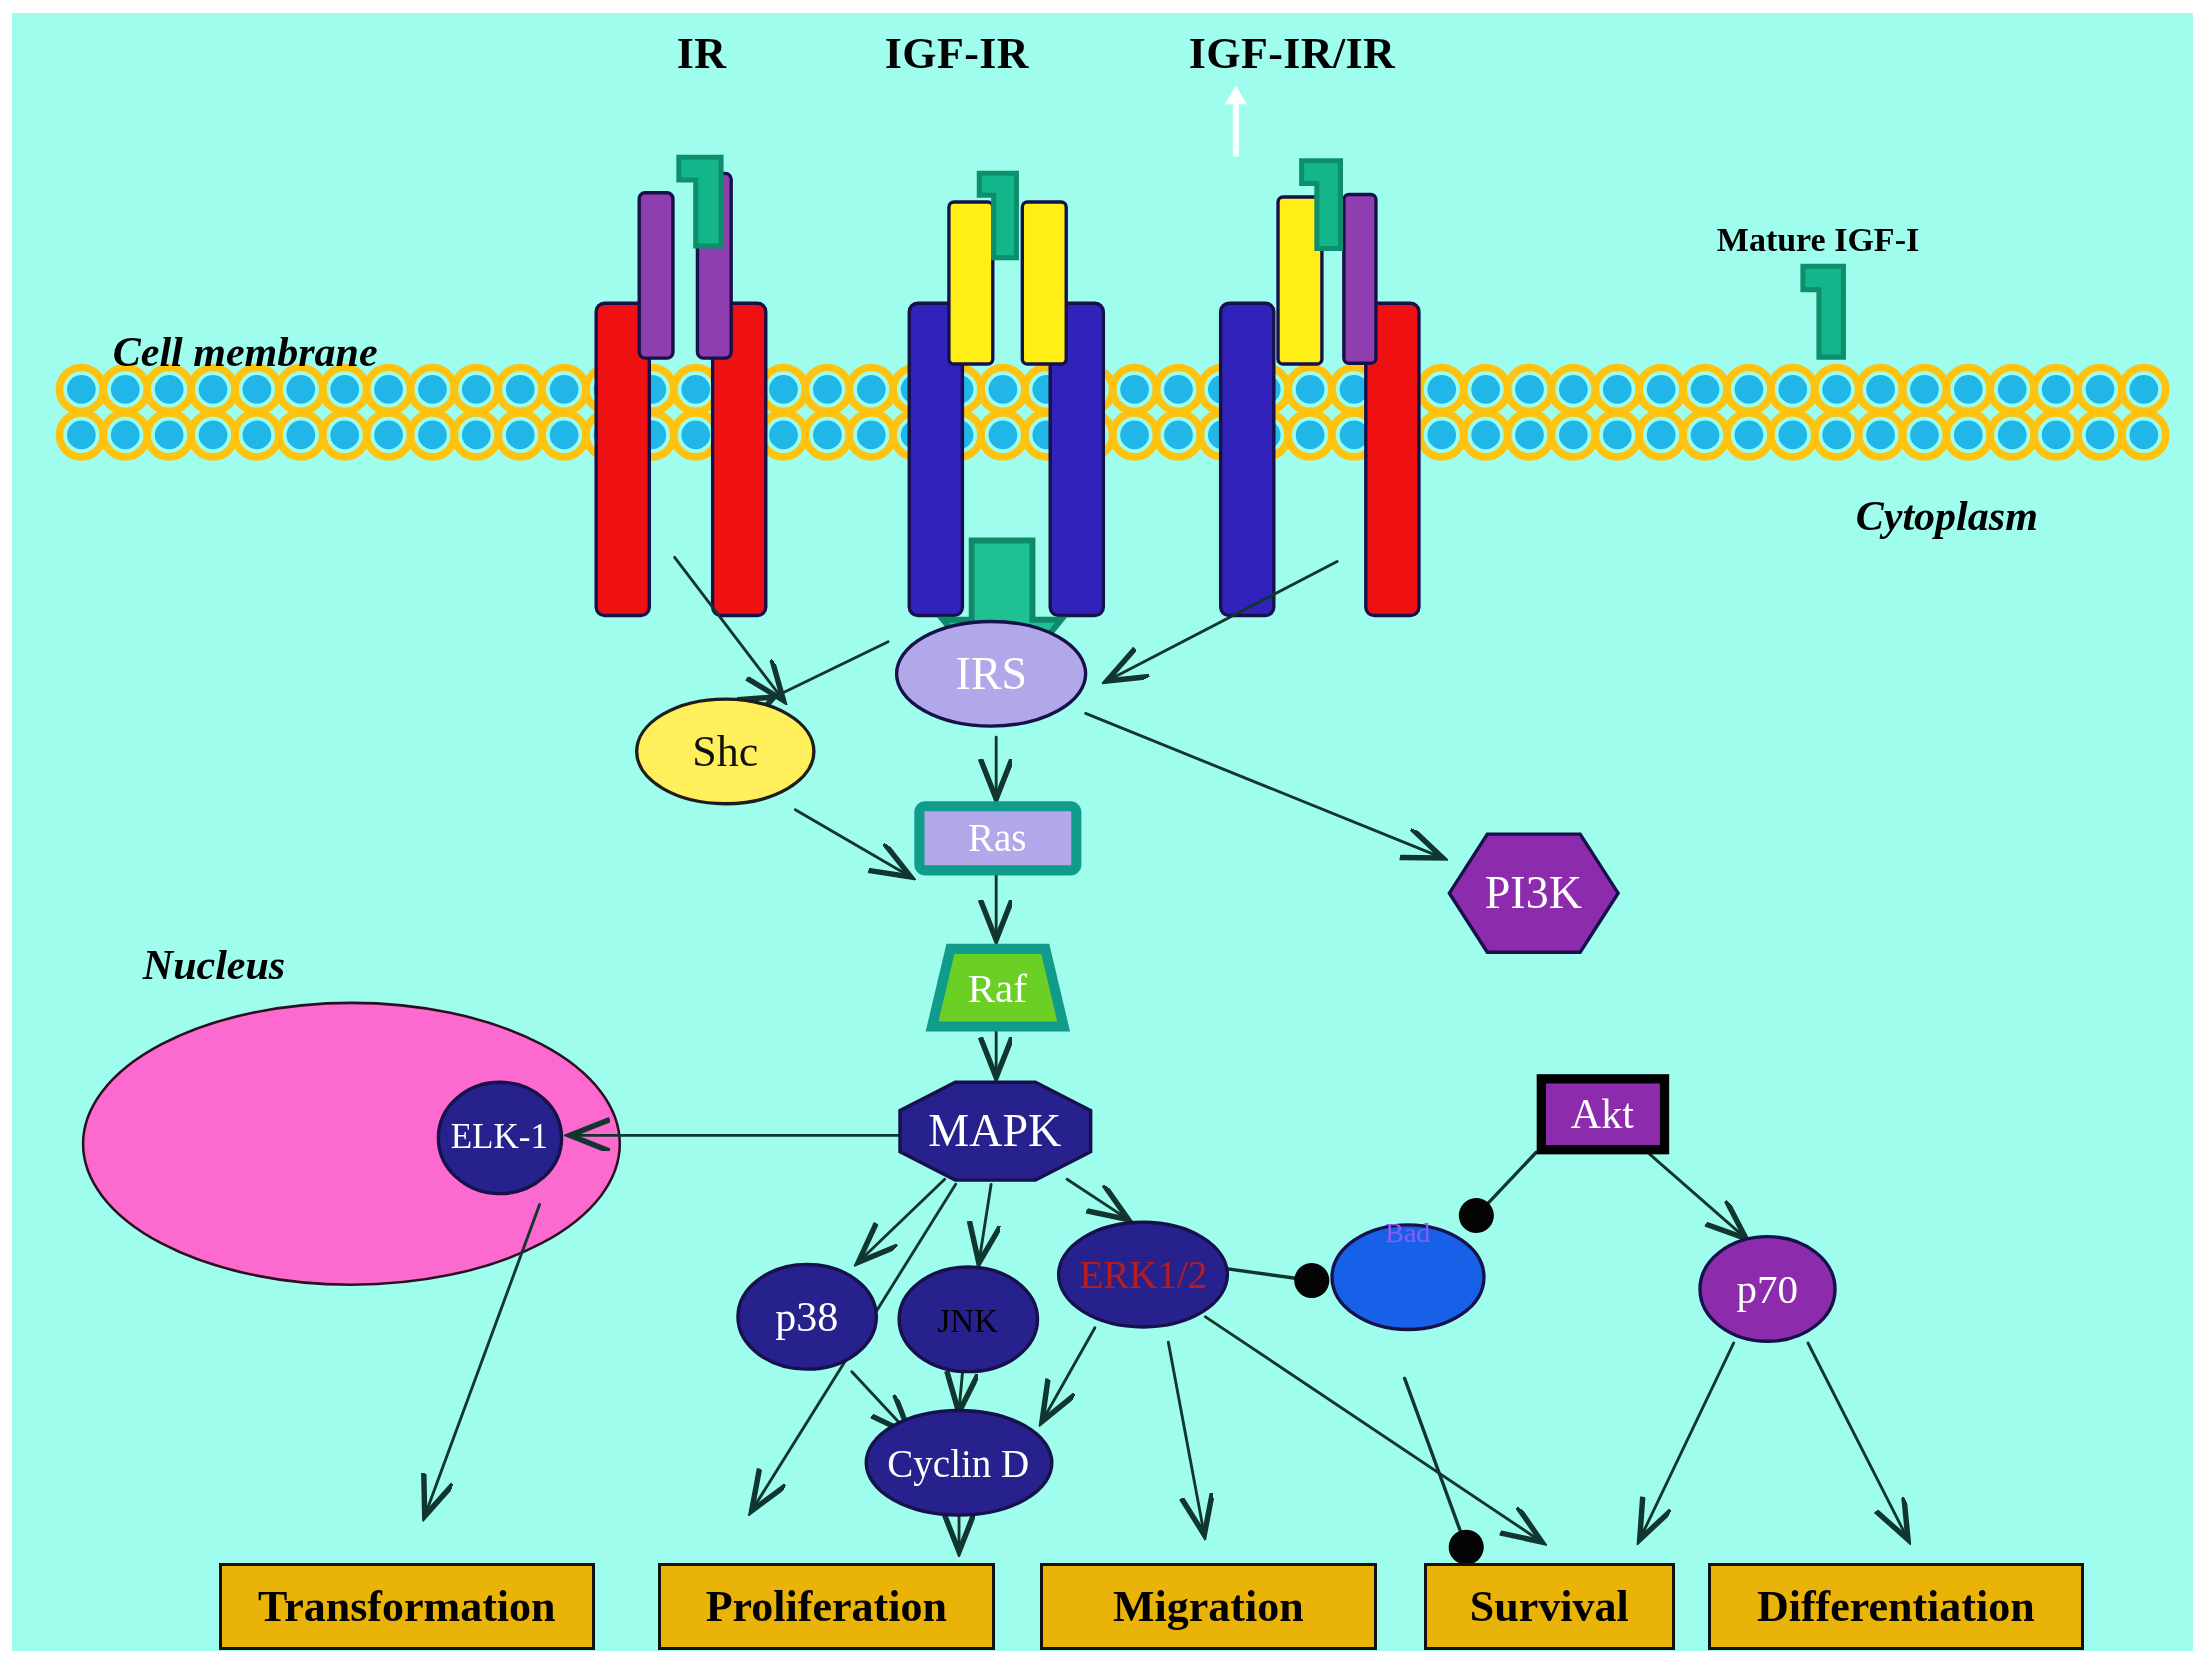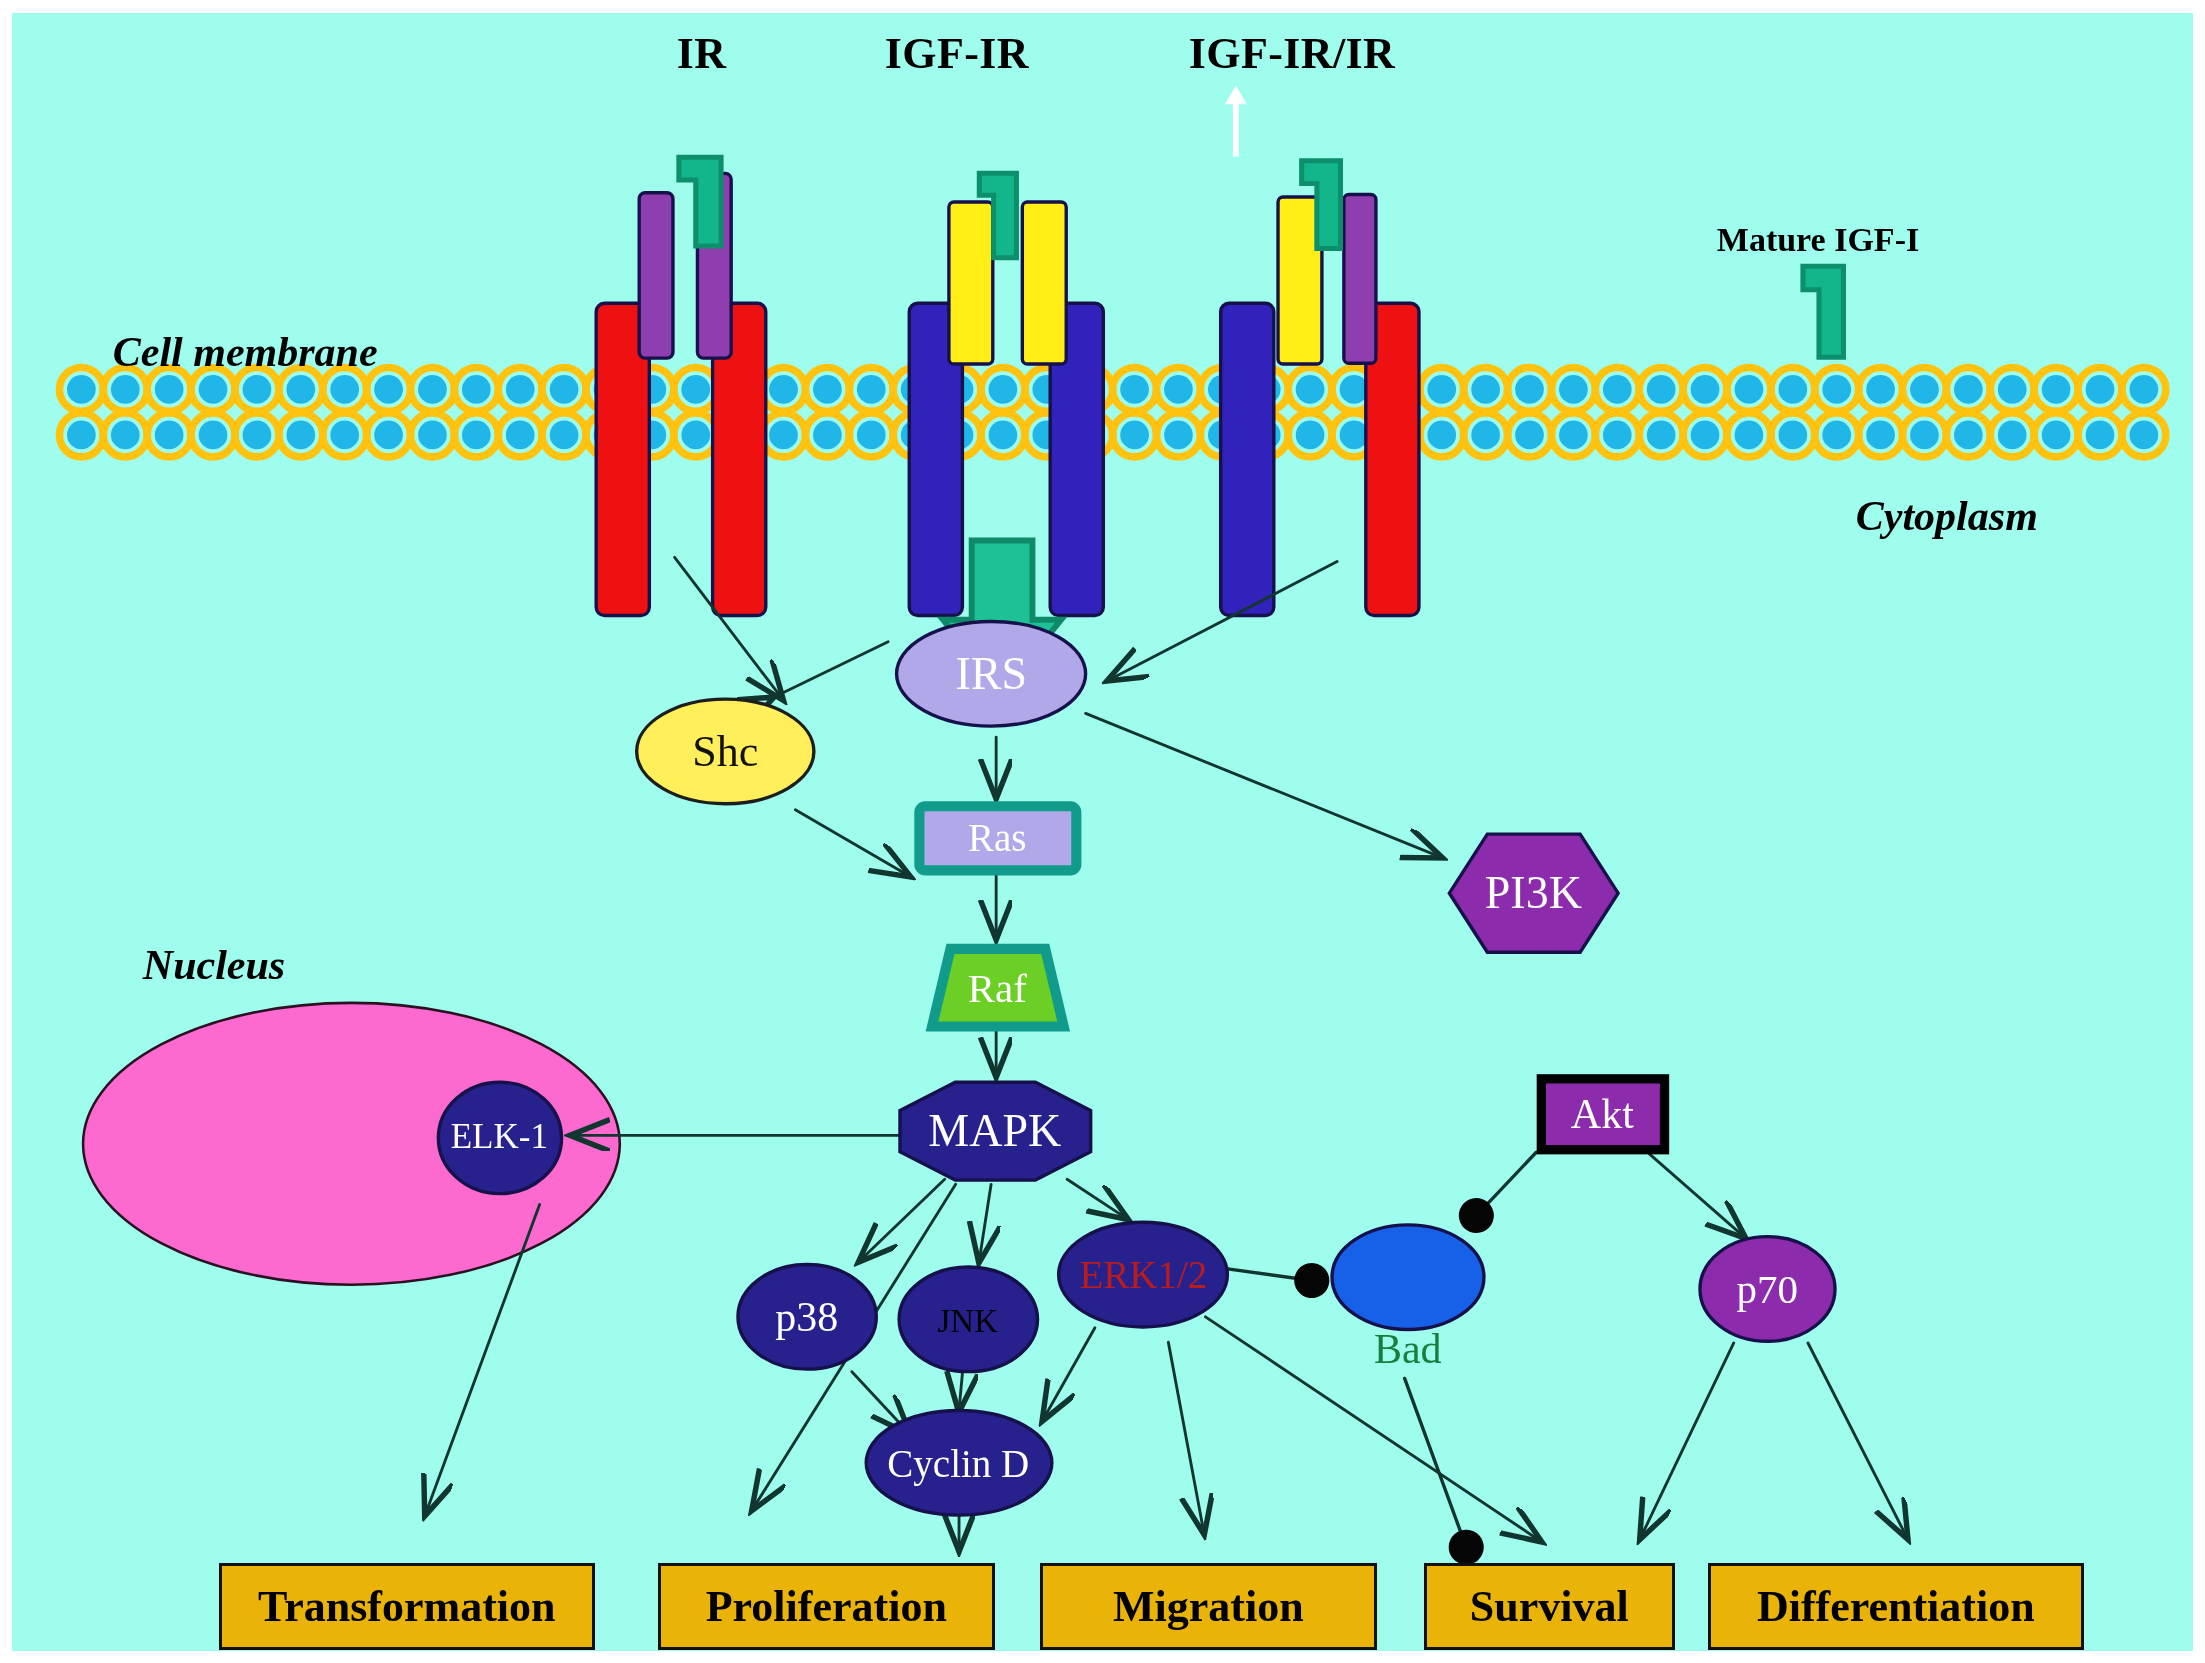--- a/index.html
+++ b/index.html
@@ -351,21 +351,21 @@
         <div class="nodetxt" style="left: 608px; top: 686px; width: 211px; height: 105px; color: rgb(17, 17, 17); font-size: 44px;">Shc</div>
         <div class="nodetxt" style="left: 890px; top: 793px; width: 191px; height: 64px; color: rgb(255, 255, 255); font-size: 39px;">Ras</div>
         <div class="nodetxt" style="left: 903px; top: 936px; width: 165px; height: 78px; color: rgb(255, 255, 255); font-size: 41px;">Raf</div>
         <div class="nodetxt" style="left: 871px; top: 1069px; width: 224px; height: 98px; color: rgb(255, 255, 255); font-size: 46px;">MAPK</div>
         <div class="nodetxt" style="left: 1420px; top: 821px; width: 203px; height: 118px; color: rgb(255, 255, 255); font-size: 46px;">PI3K</div>
         <div class="nodetxt" style="left: 1512px; top: 1066px; width: 157px; height: 71px; color: rgb(255, 255, 255); font-size: 42px;">Akt</div>
         <div class="nodetxt" style="left: 409px; top: 1069px; width: 157px; height: 111px; color: rgb(255, 255, 255); font-size: 35px;">ELK-1</div>
         <div class="nodetxt" style="left: 709px; top: 1252px; width: 172px; height: 105px; color: rgb(255, 255, 255); font-size: 42px;">p38</div>
         <div class="nodetxt" style="left: 870px; top: 1256px; width: 172px; height: 105px; color: #000000; font-size: 33px;">JNK</div>
         <div class="nodetxt" style="left: 1030px; top: 1209px; width: 203px; height: 105px; color: #b91c1c; font-size: 39px;">ERK1/2</div>
-        <div class="nodetxt" style="left: 1303px; top: 1284px; width: 186px; height: 105px; color: #15803d; font-size: 42px;">Bad</div>
+        <div class="nodetxt" style="left: 1303px; top: 1168px; width: 186px; height: 105px; color: #8b5cf6; font-size: 28px;">Bad</div>
         <div class="nodetxt" style="left: 1671px; top: 1224px; width: 169px; height: 105px; color: rgb(255, 255, 255); font-size: 41px;">p70</div>
         <div class="nodetxt" style="left: 837px; top: 1398px; width: 219px; height: 105px; color: rgb(255, 255, 255); font-size: 39px;">Cyclin D</div>
       </div>
 
     <div id="outcomes">
         <div class="outbox" style="left: 207px; top: 1550px; width: 370px; height: 81px;">Transformation</div>
         <div class="outbox" style="left: 646px; top: 1550px; width: 331px; height: 81px;">Proliferation</div>
         <div class="outbox" style="left: 1028px; top: 1550px; width: 331px; height: 81px;">Migration</div>
         <div class="outbox" style="left: 1412px; top: 1550px; width: 245px; height: 81px;">Survival</div>
         <div class="outbox" style="left: 1696px; top: 1550px; width: 370px; height: 81px;">Differentiation</div>

